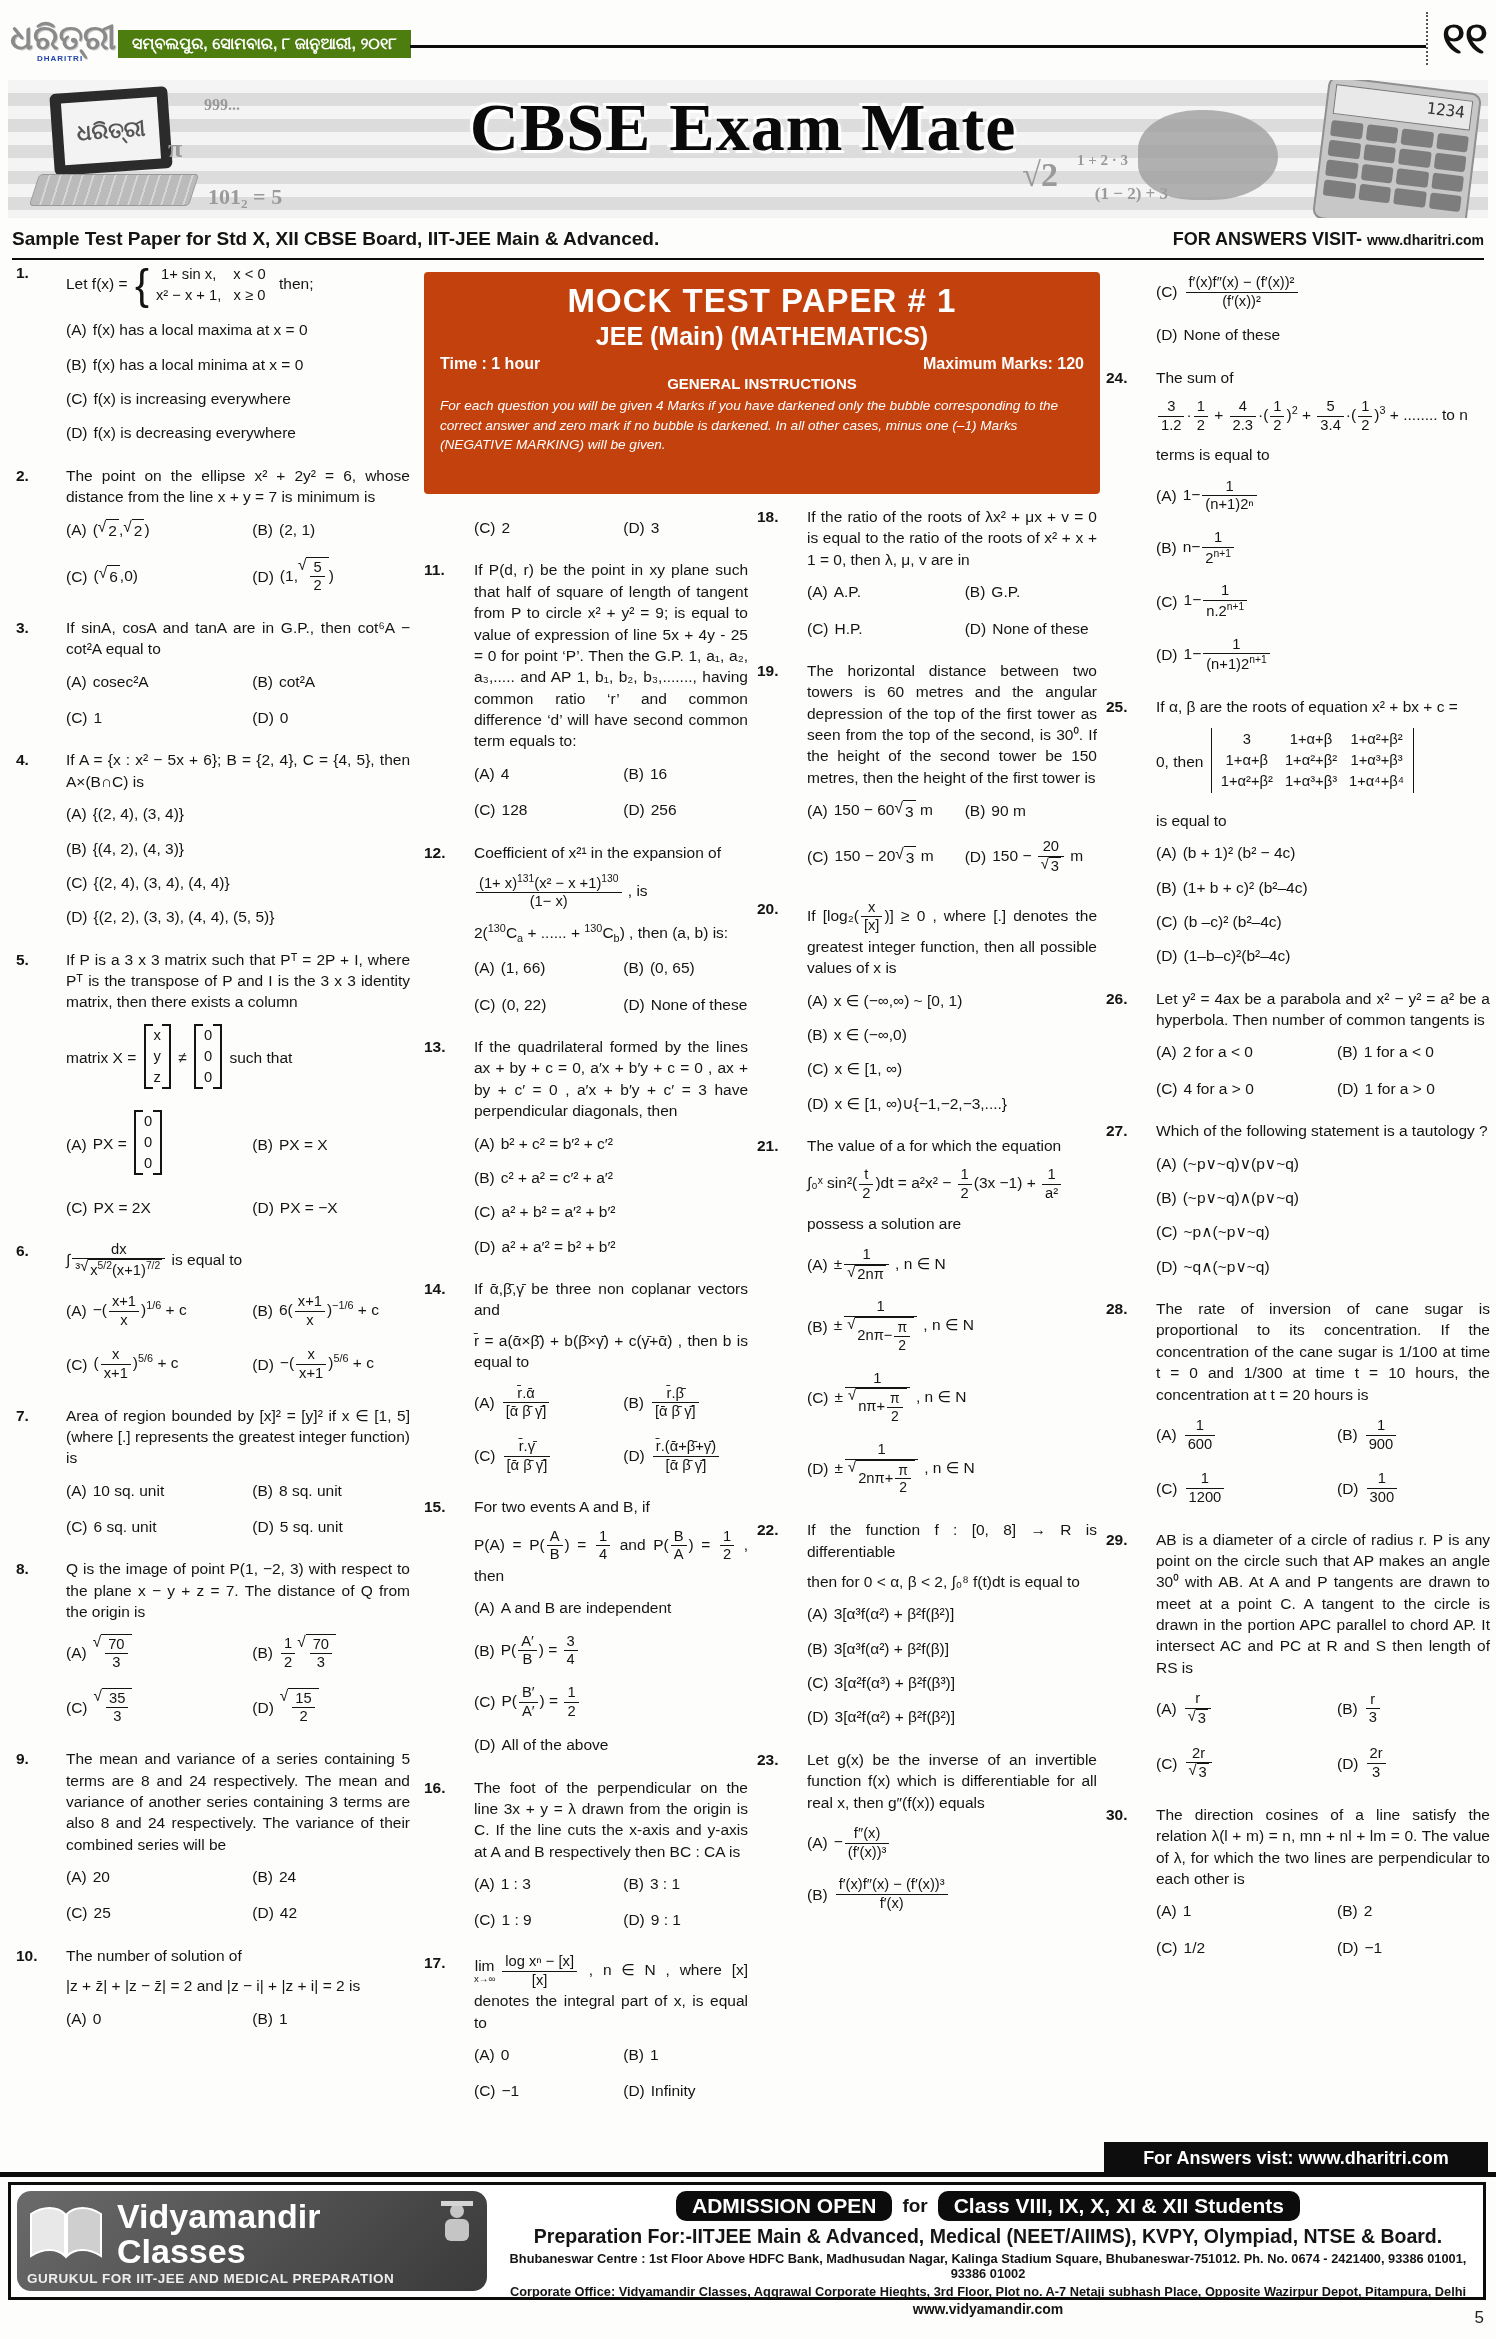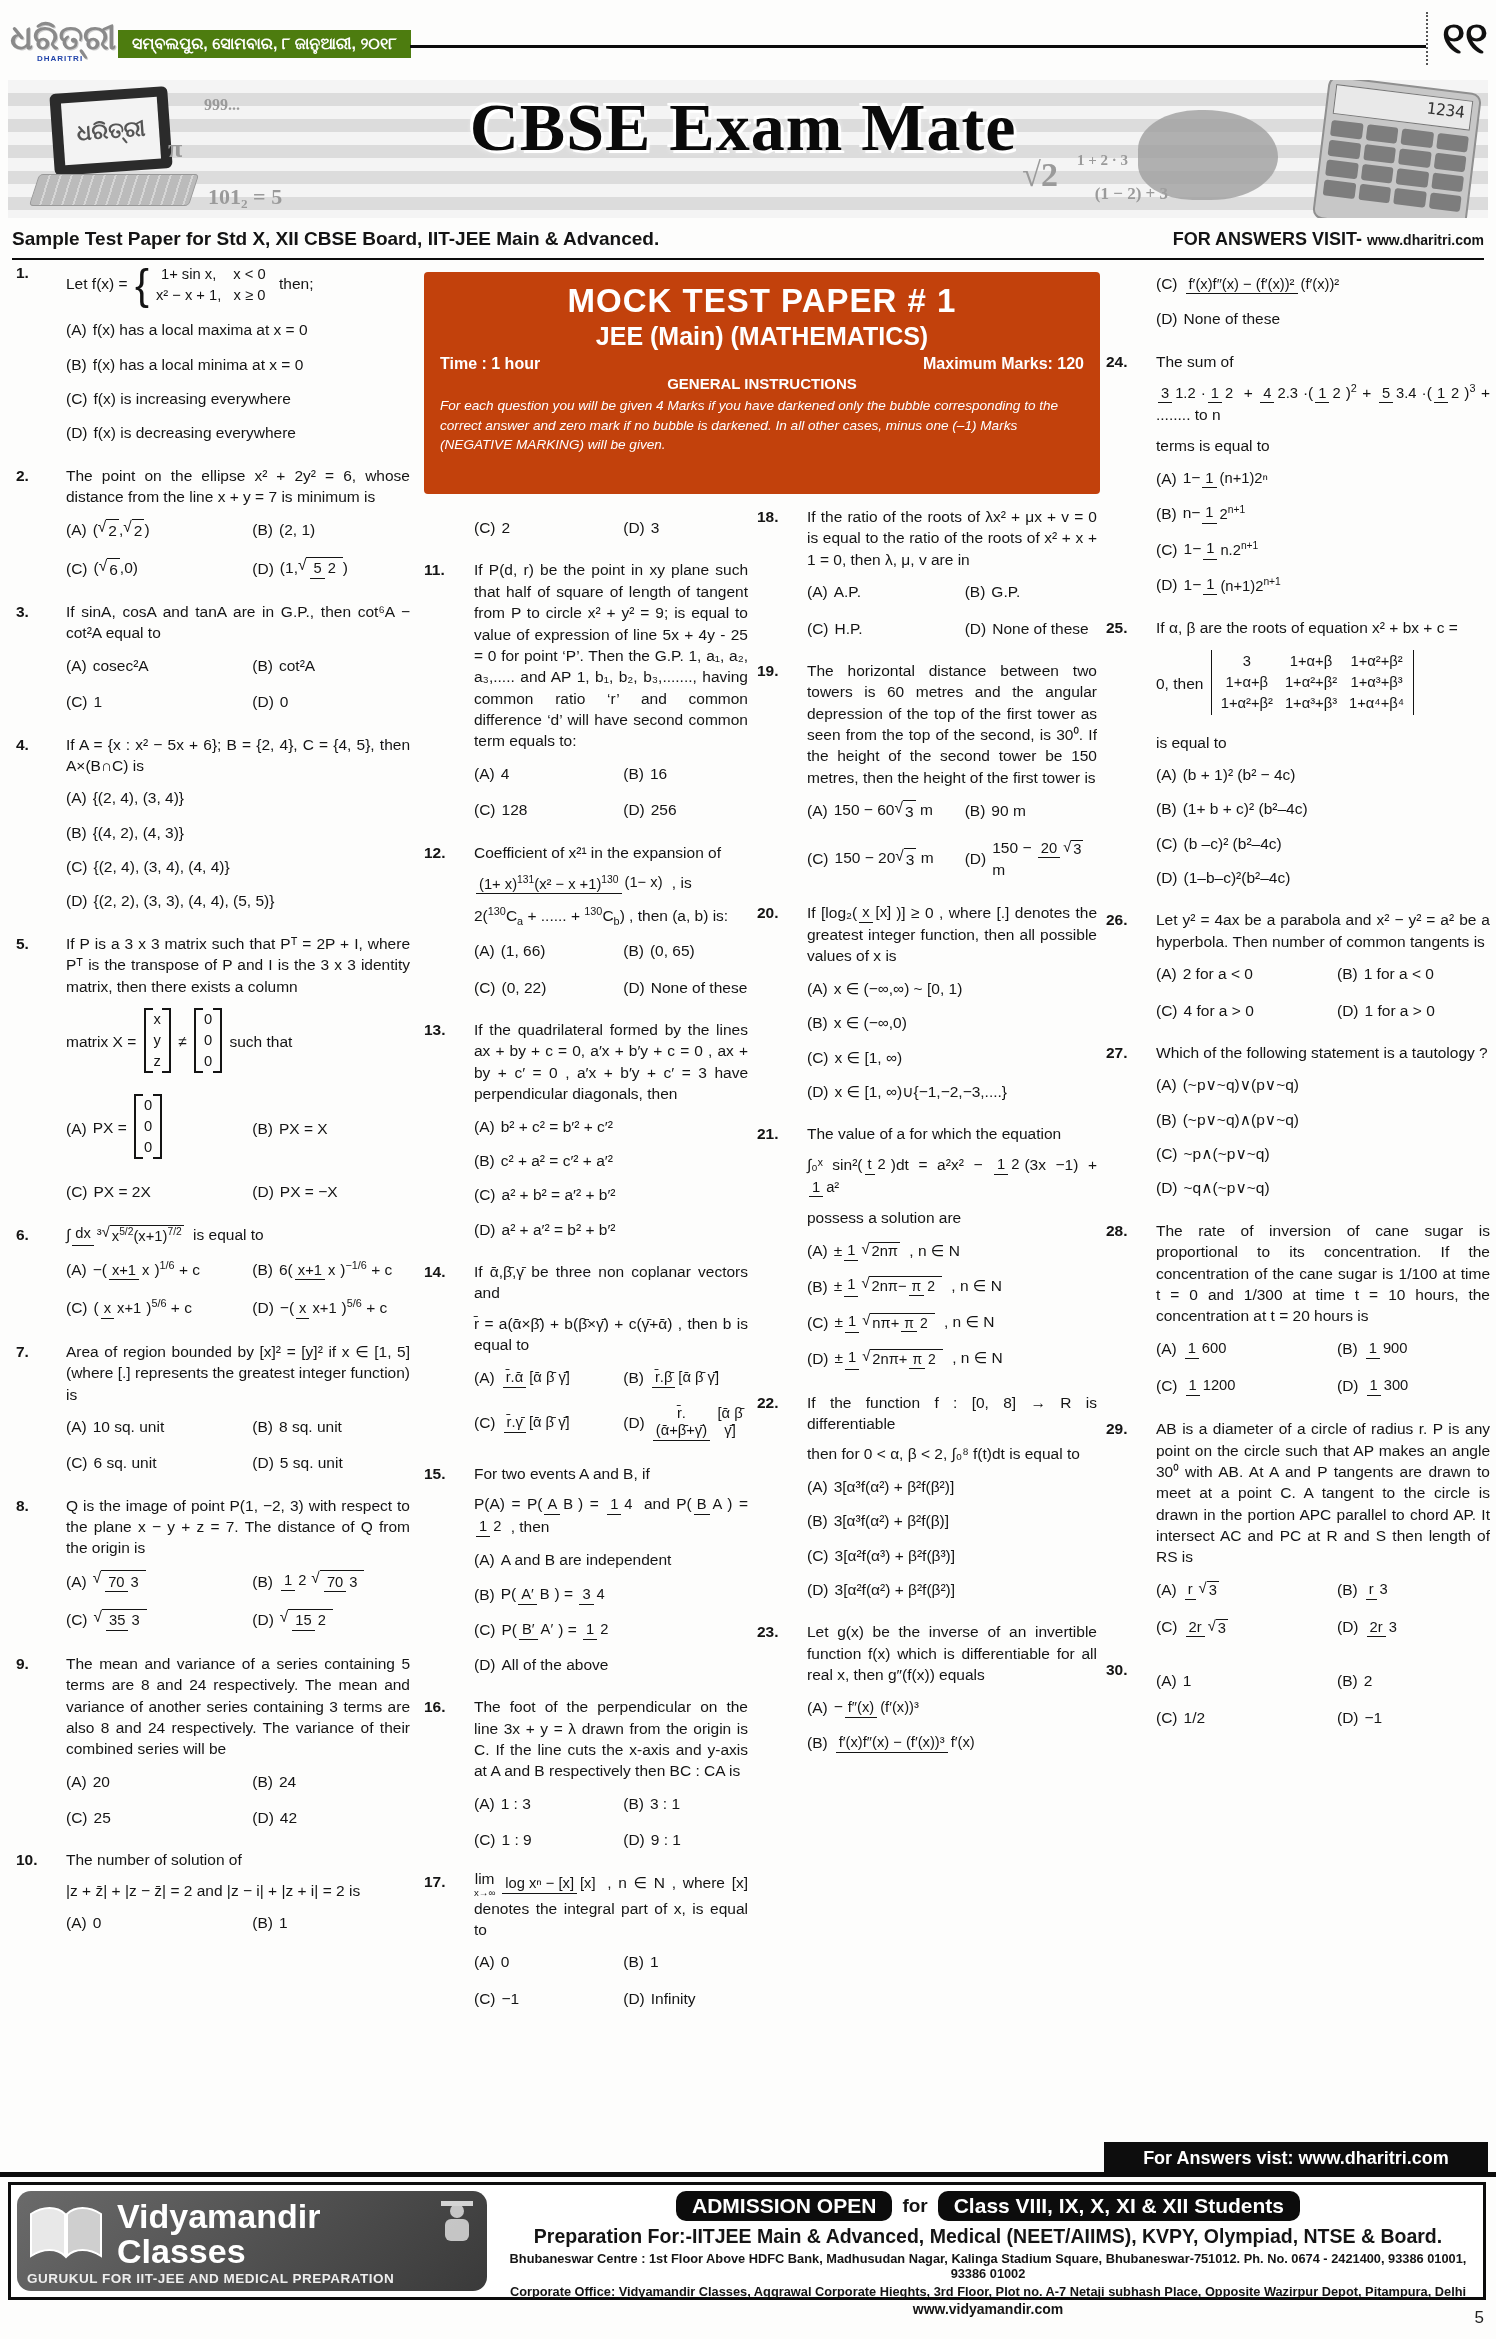--- a/index.html
+++ b/index.html
@@ -68,21 +68,21 @@
   .qbody{flex:1;text-align:justify;}
   .qpara{margin-bottom:9px;}
   .opts{margin-top:11px;}
   .opts.grid{display:grid;grid-template-columns:53% 47%;gap:15px 4px;align-items:center;}
   .opts.list{display:flex;flex-direction:column;gap:13px;}
   .opt{display:flex;gap:6px;align-items:center;text-align:left;}
   .olab{flex:0 0 auto;}
 
   
   sup{font-size:.7em;} sub{font-size:.7em;}
-  .fr{display:inline-flex;flex-direction:row;vertical-align:middle;text-align:center;
+  .fr{display:inline-flex;flex-direction:column;vertical-align:middle;text-align:center;
       margin:1px 2px;font-size:.95em;line-height:1.2;}
   .fn{padding:0 3px;border-bottom:1.3px solid currentColor;}
   .fd{padding:0 3px;}
   .rad{display:inline-flex;vertical-align:middle;white-space:nowrap;align-items:flex-start;}
   .rs{line-height:1.05;}
   .rv{border-top:1.3px solid currentColor;padding:0 2px;}
   .stk{display:inline-flex;flex-direction:column;align-items:center;vertical-align:middle;
        line-height:1.05;margin-right:5px;}
   .stk span:last-child{font-size:.62em;}
   .mat{display:inline-block;vertical-align:middle;margin:2px 3px;}
@@ -1220,20 +1220,21 @@
                     <span class="fn">2r</span>
                     <span class="fd">3</span>
                   </span></span>
               </div>
             </div>
           </div>
         </div>
         <div class="q">
           <div class="qnum">30.</div>
           <div class="qbody">
+            <div class="qpara">The direction cosines of a line satisfy the relation λ(l + m) = n, mn + nl + lm = 0. The value of λ, for which the two lines are perpendicular to each other is</div>
             <div class="opts grid">
               <div class="opt">
                 <span class="olab">(A)</span>
                 <span class="otxt">1</span>
               </div>
               <div class="opt">
                 <span class="olab">(B)</span>
                 <span class="otxt">2</span>
               </div>
               <div class="opt">

